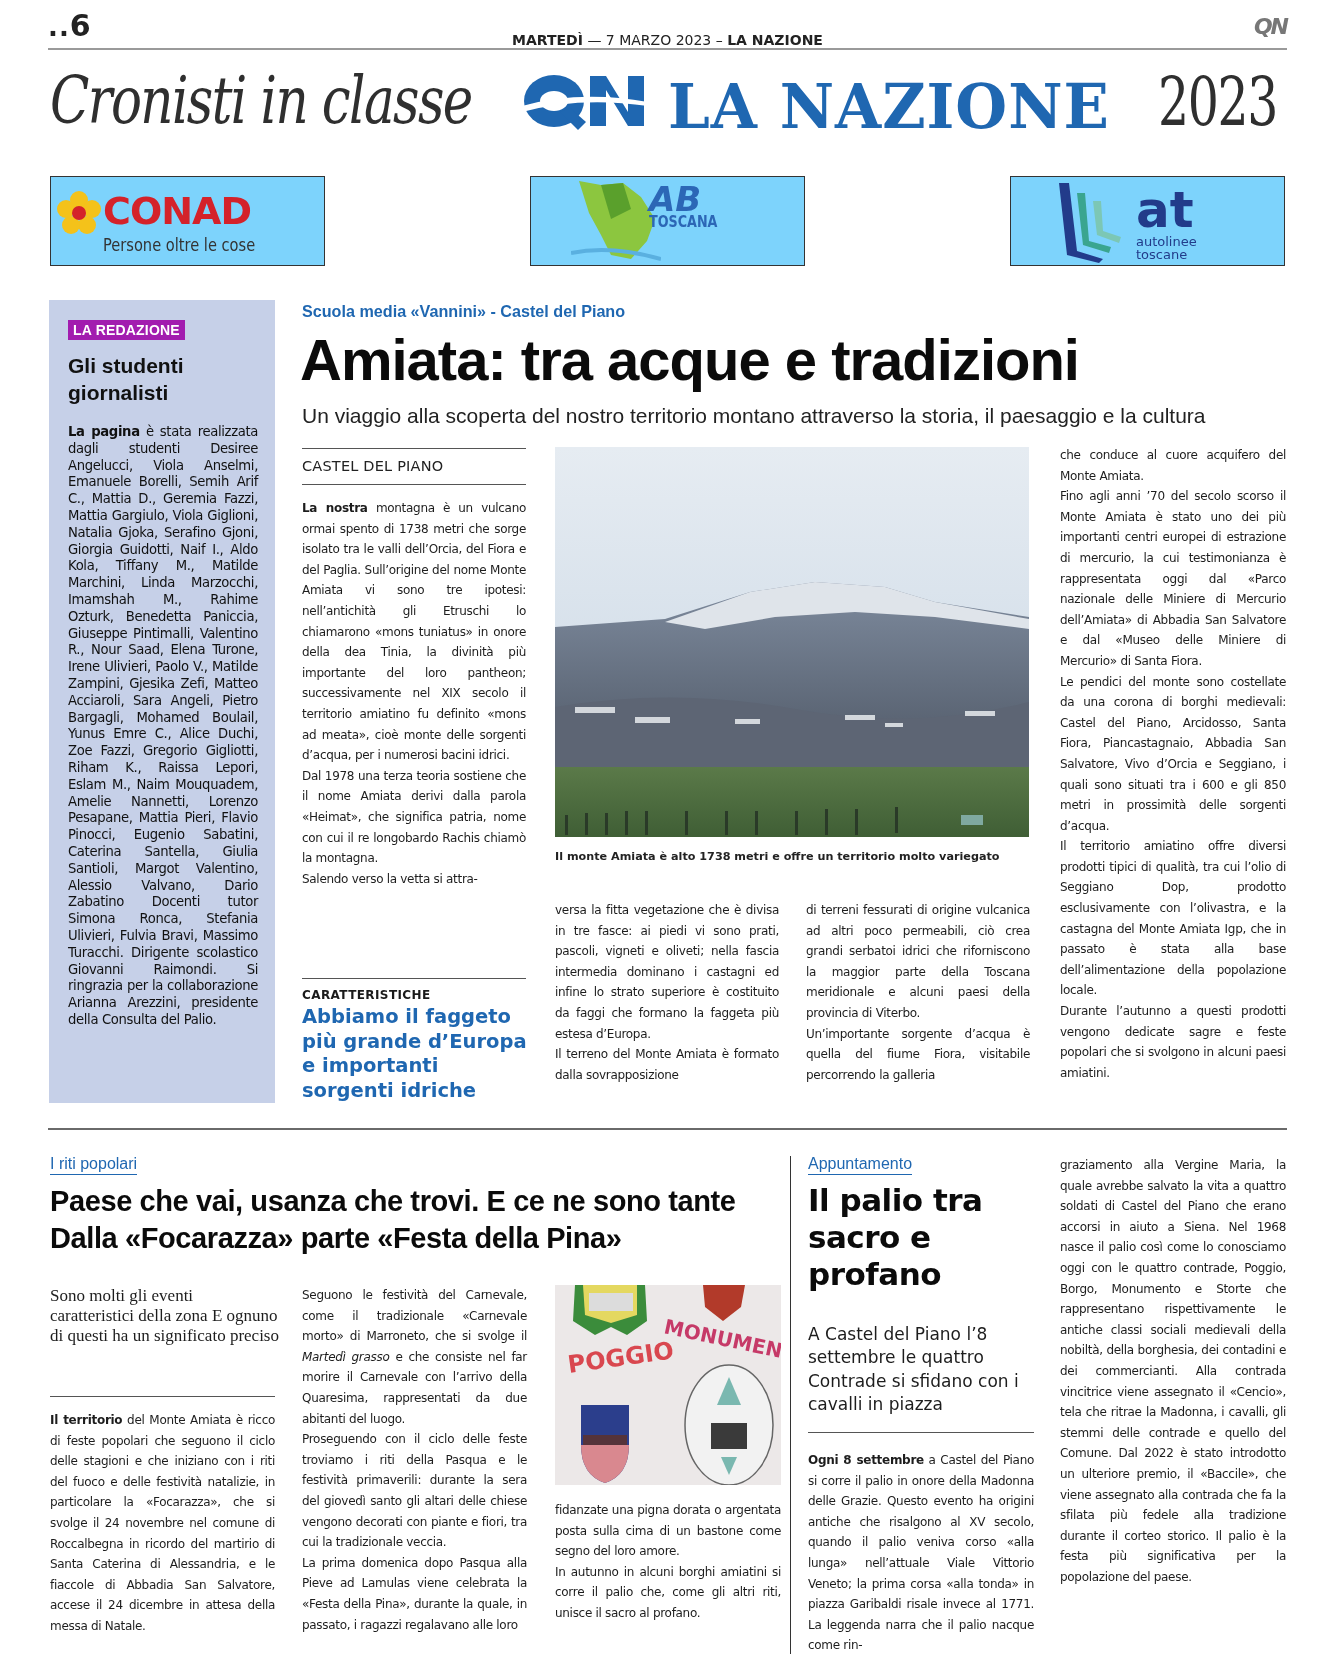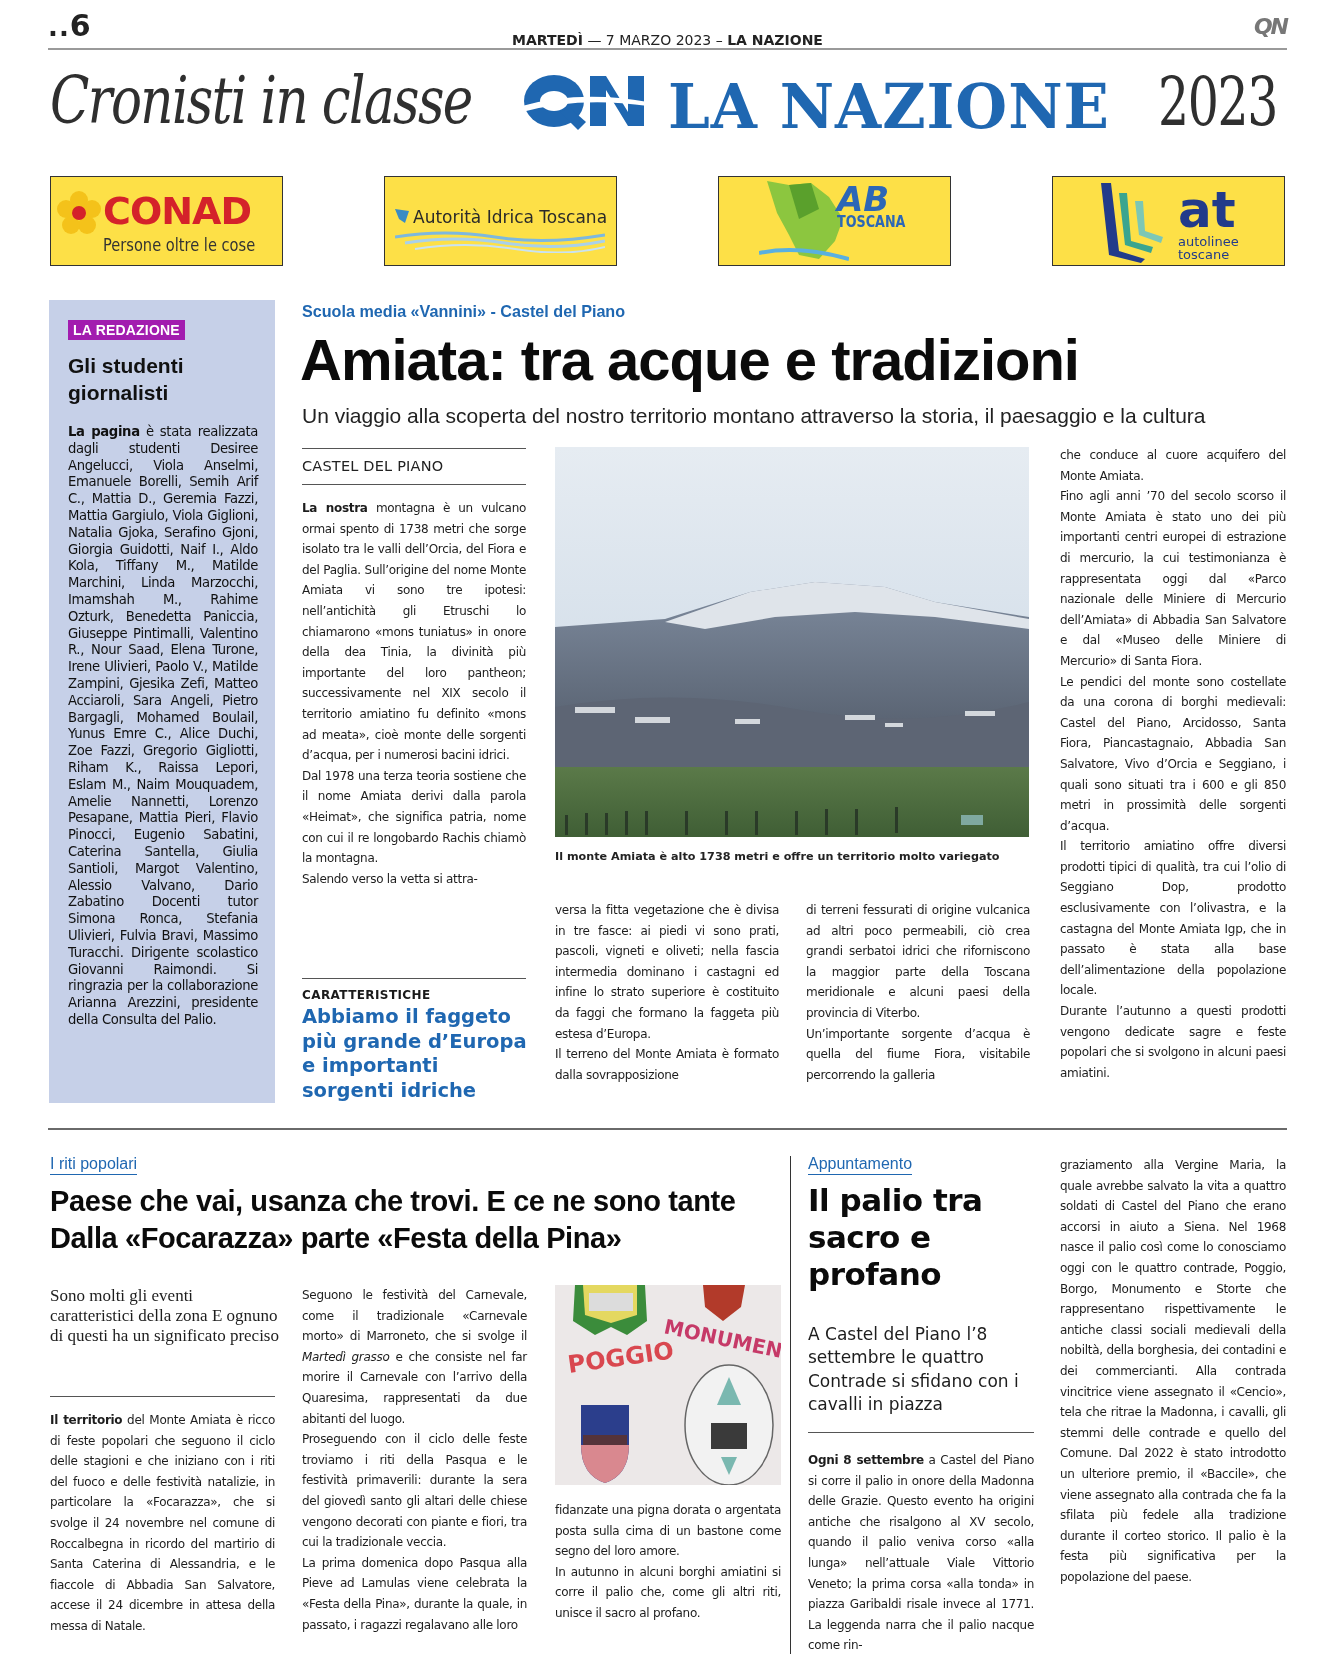--- a/index.html
+++ b/index.html
@@ -16,21 +16,21 @@
   .topline { left: 48px; right: 48px; top: 48px; height: 2px; background: #9a9a9a; }
 
   
   .mast-left { left: 50px; top: 62px; font-family: "DejaVu Serif", serif; font-size: 66px; color: #2f2f2f; font-style: italic; transform: scaleX(0.78); transform-origin: left center; letter-spacing: -2px; white-space: nowrap; }
   .mast-qn { left: 520px; top: 68px; width: 130px; height: 70px; }
   .mast-nazione { left: 668px; top: 70px; font-family: "DejaVu Serif", serif; font-weight: bold; font-size: 62px; color: #1f67b1; letter-spacing: 1px; white-space: nowrap; transform: scaleX(0.96); transform-origin: left center; }
   .mast-year { left: 1158px; top: 62px; font-family: "DejaVu Serif", serif; font-size: 68px; color: #2f2f2f; transform: scaleX(0.72); transform-origin: left center; letter-spacing: -2px; }
 
   
   .sponsors { left: 50px; top: 176px; width: 1235px; height: 90px; display: flex; justify-content: space-between; }
-  .sponsor { width: 233px; height: 90px; border: 1.5px solid #333; background: #fde047; position: relative; overflow: hidden; display: flex; align-items: center; justify-content: center; }
+  .sponsor { width: 275px; height: 90px; border: 1.5px solid #333; background: #7dd3fc; position: relative; overflow: hidden; display: flex; align-items: center; justify-content: center; }
   .conad-word { font-family: "DejaVu Sans", sans-serif; font-weight: bold; font-size: 38px; color: #d4222a; letter-spacing: -1px; position: absolute; left: 52px; top: 12px; }
   .conad-tag { position: absolute; left: 52px; top: 58px; font-size: 17px; color: #333; font-family: "DejaVu Sans", sans-serif; transform: scaleX(0.86); transform-origin: left; }
   .conad-flower { position: absolute; left: 6px; top: 14px; width: 44px; height: 44px; }
   .ait-word { font-size: 17px; color: #2a2a2a; font-family: "DejaVu Sans", sans-serif; position: absolute; left: 28px; top: 30px; }
   .ait-waves { position: absolute; left: 10px; top: 52px; width: 210px; height: 24px; }
   .ait-drop { position: absolute; left: 8px; top: 30px; width: 18px; height: 18px; }
   .at-text { position: absolute; left: 125px; top: 4px; font-size: 50px; font-weight: bold; color: #223b8a; font-family: "DejaVu Sans", sans-serif; }
   .at-sub { position: absolute; left: 125px; top: 58px; font-size: 13px; color: #223b8a; line-height: 13px; font-family: "DejaVu Sans", sans-serif; }
   .cispel-small { position: absolute; left: 0; width: 100%; top: 58px; text-align: center; font-size: 7px; color: #444; }
   .cispel-word { position: absolute; left: 0; width: 100%; top: 68px; text-align: center; font-size: 14px; font-weight: bold; color: #225a75; font-family: "DejaVu Sans", sans-serif; }
@@ -111,31 +111,20 @@
     <svg class="conad-flower" viewBox="0 0 44 44">
       <circle cx="22" cy="9" r="9" fill="#f4c21a"></circle>
         <circle cx="35" cy="18" r="9" fill="#f4c21a"></circle>
       <circle cx="30" cy="34" r="9" fill="#f4c21a"></circle>
         <circle cx="14" cy="34" r="9" fill="#f4c21a"></circle>
       <circle cx="9" cy="18" r="9" fill="#f4c21a"></circle>
         <circle cx="22" cy="22" r="7" fill="#d4222a"></circle>
     </svg>
     <span class="conad-word">CONAD</span>
     <span class="conad-tag">Persone oltre le cose</span>
-  </div>
-  <div class="sponsor">
-    <svg class="ait-drop" viewBox="0 0 18 18">
-        <path d="M2 2 L16 4 L12 16 L6 12 Z" fill="#3a8cc4"></path>
-      </svg>
-    <span class="ait-word">Autorità Idrica Toscana</span>
-    <svg class="ait-waves" viewBox="0 0 210 24">
-      <path d="M0 8 Q50 0 100 8 T210 6" stroke="#7db8de" stroke-width="3" fill="none"></path>
-      <path d="M10 14 Q60 6 110 14 T210 12" stroke="#a9d1ea" stroke-width="3" fill="none"></path>
-      <path d="M20 20 Q70 12 120 20 T210 18" stroke="#c9e2f2" stroke-width="2" fill="none"></path>
-    </svg>
   </div>
   <div class="sponsor">
     <svg style="position:absolute;left:40px;top:2px" width="90" height="86" viewBox="0 0 90 86">
       <path d="M8 2 L30 6 L52 4 L70 18 L84 40 L76 62 L60 80 L40 76 L30 56 L18 34 Z" fill="#8cc63f"></path>
       <path d="M30 6 L52 4 L60 30 L40 40 Z" fill="#5aa02c"></path>
       <path d="M0 74 Q40 66 90 80" stroke="#5ab0e0" stroke-width="4" fill="none"></path>
     </svg>
     <span class="ab-text">AB</span>
     <span class="ab-sub">TOSCANA</span>
   </div>

